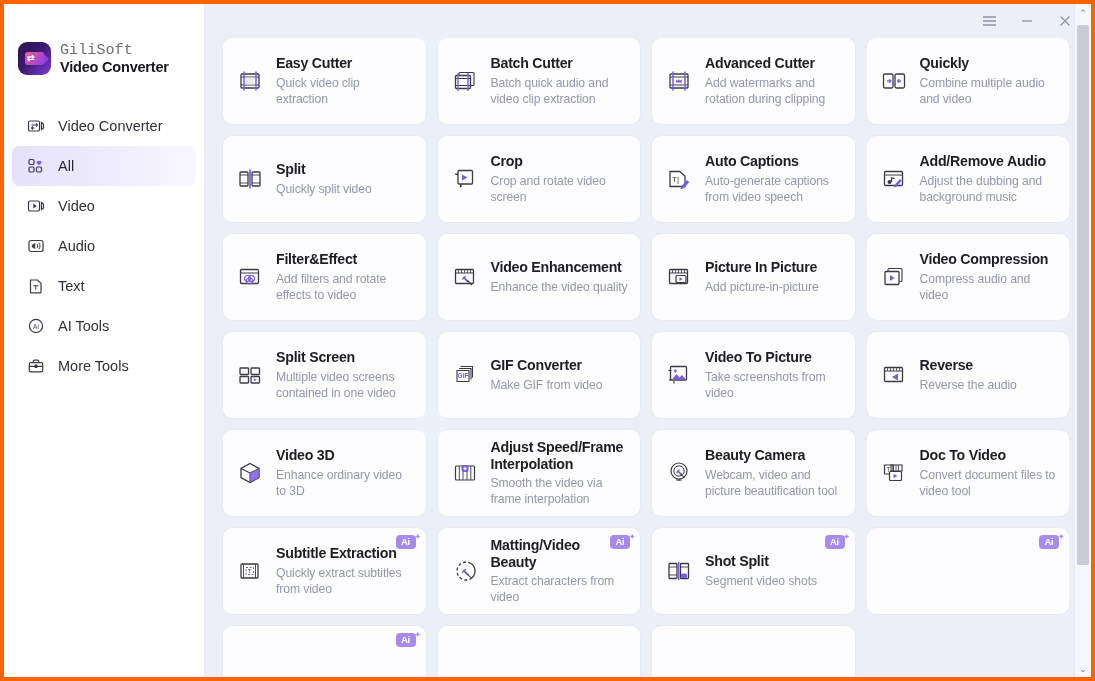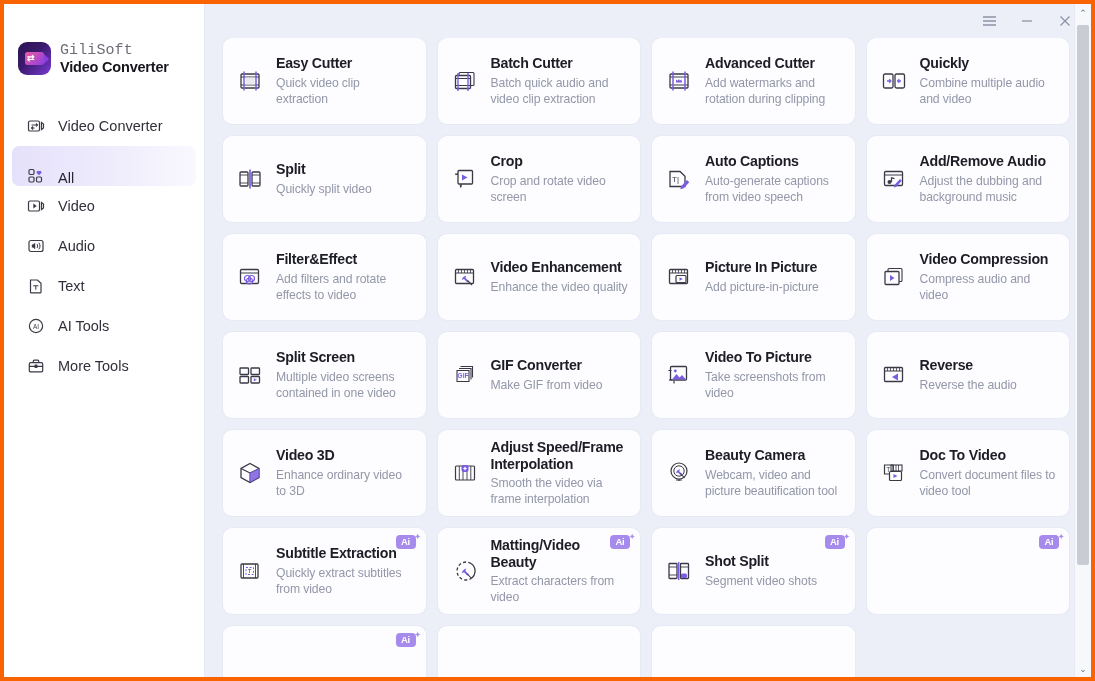--- a/index.html
+++ b/index.html
@@ -53,21 +53,20 @@
   .nav { margin-top:30px; }
   .nav-item {
     display:flex; align-items:center; gap:13px;
     height:40px; margin:0 8px 0 8px; padding-left:14px;
     border-radius:7px; cursor:pointer;
     color:#30303a; font-size:14.5px;
   }
   .nav-item.active {
     background:linear-gradient(90deg,#e6e1fb 0%, #efecfc 55%, #f9f8fe 100%);
     color:#26262e;
-    align-items:flex-end;
   }
   .nav-ico { width:19px; height:19px; flex:0 0 auto; display:flex; align-items:center; justify-content:center; }
   .nav-ico svg { display:block; }
 
   
   .main {
     flex:1; position:relative;
     background:#eceff8;
     display:flex; flex-direction:column;
     overflow:hidden;

